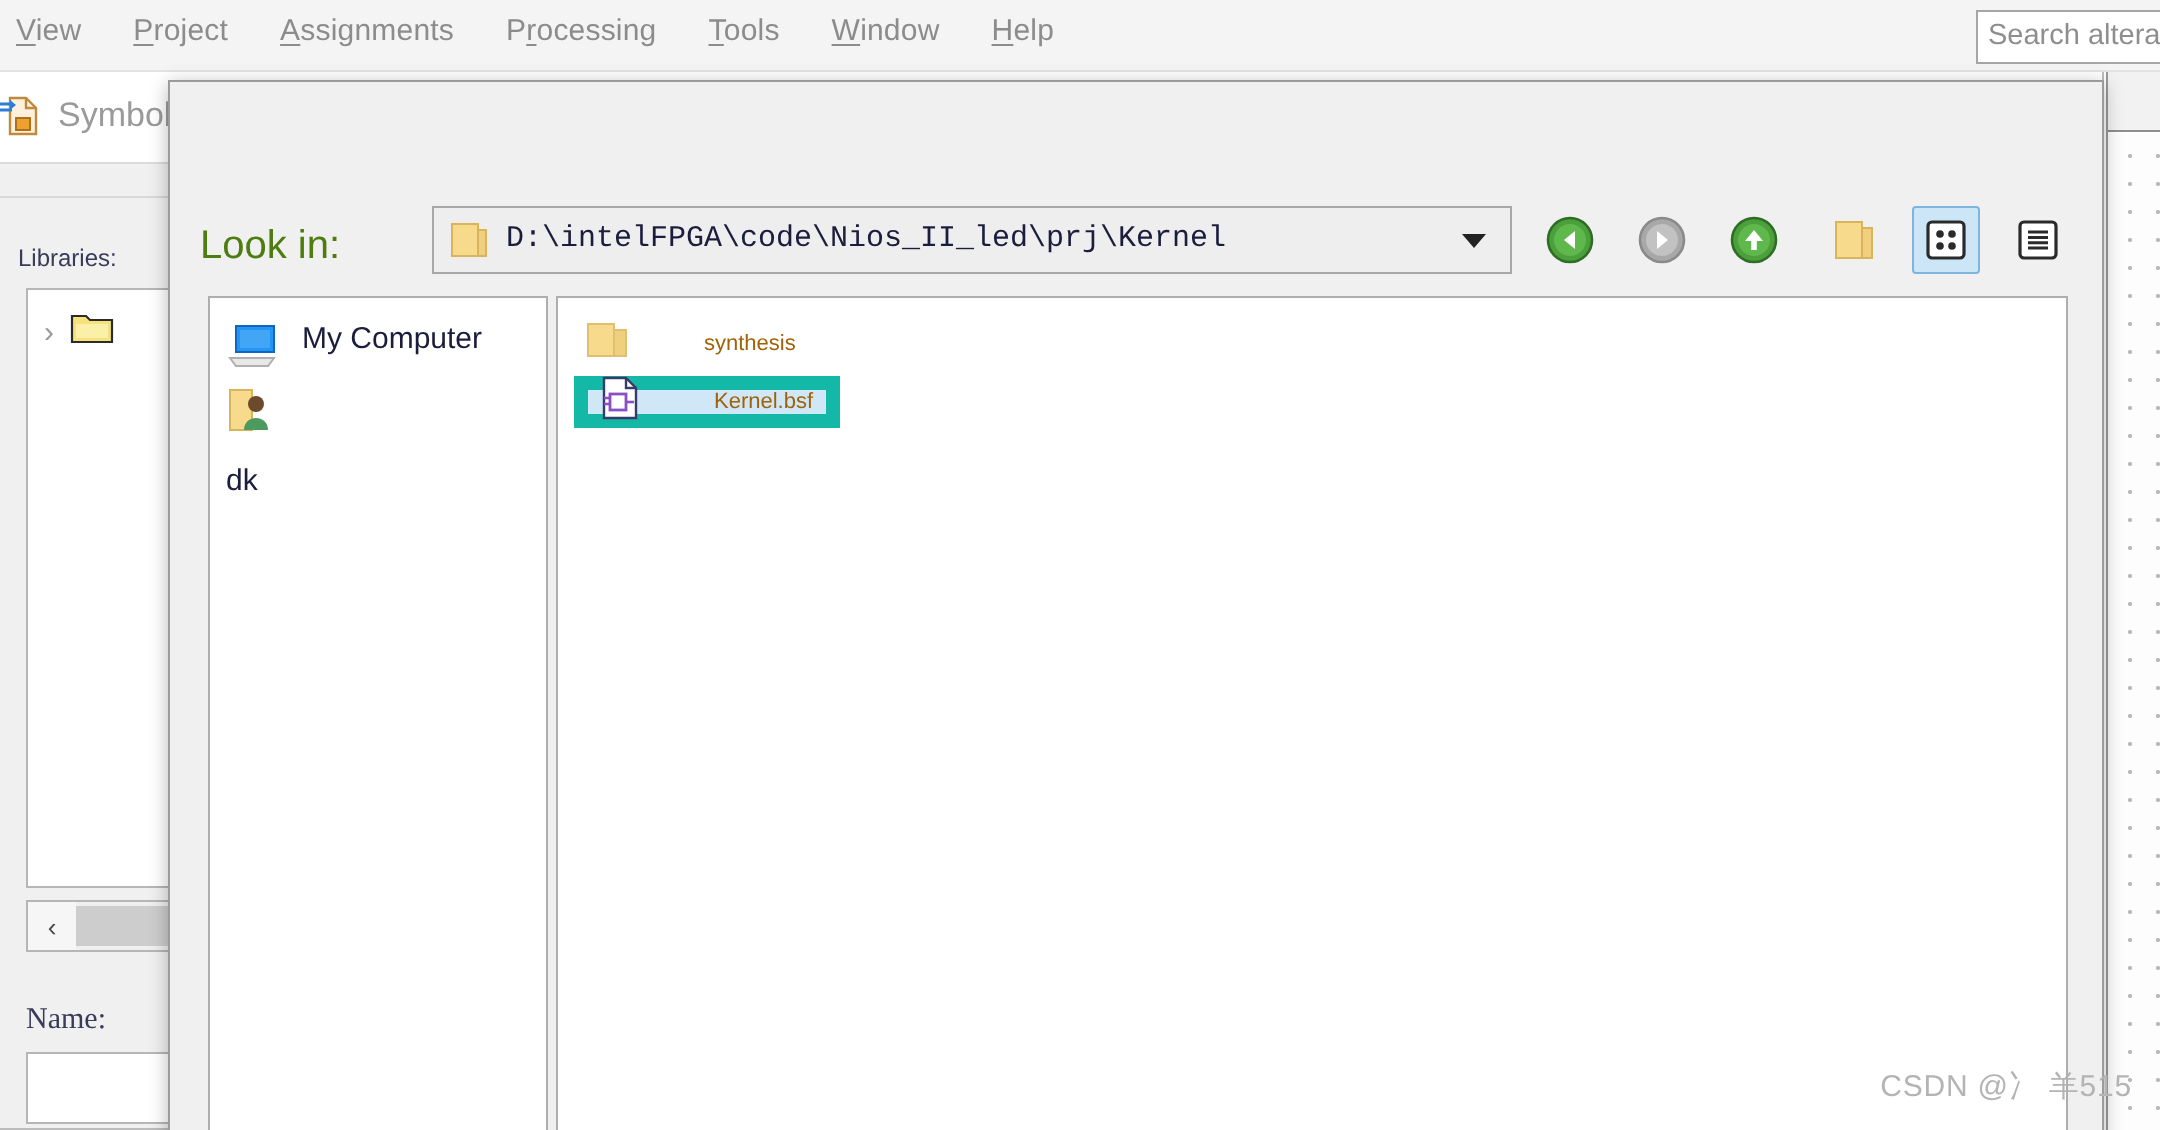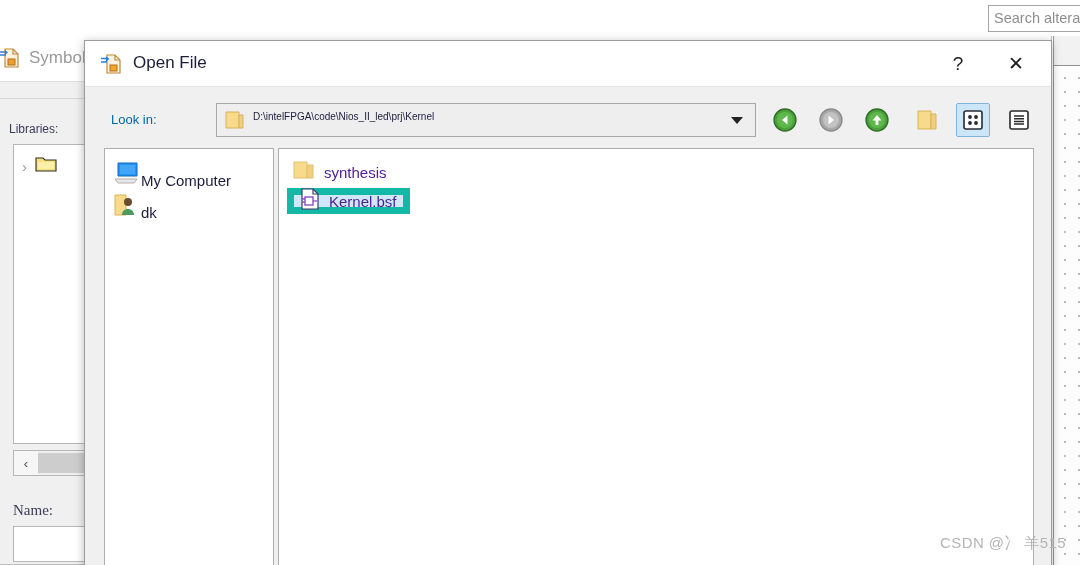--- a/index.html
+++ b/index.html
@@ -115,32 +115,32 @@
   .dlg-btn {
     position: absolute; top: 0; width: 46px; height: 45px;
     display: flex; align-items: center; justify-content: center;
     font-size: 19px; color: #202020; cursor: default;
   }
   .dlg-help-btn { right: 70px; }
   .dlg-close-btn { right: 12px; }
 
   
   .lookin-label {
-    position: absolute; left: 26px; top: 71px; font-size: 13px; color: #0369a1;
+    position: absolute; left: 15px; top: 71px; font-size: 20px; color: #4d7c0f;
   }
   .lookin-combo {
     position: absolute; left: 131px; top: 62px; width: 540px; height: 34px;
     background: #eeeeee; border: 1px solid #a8a8a8;
   }
   .lookin-folder {
     position: absolute; left: 8px; top: 7px; width: 19px; height: 18px;
   }
   .lookin-text {
     position: absolute; left: 36px; top: 7px;
-    font-size: 10px; color: #1c1c3c; white-space: nowrap;
+    font-size: 15px; color: #1c1c3c; white-space: nowrap; font-family: Liberation Mono, monospace;
   }
   .lookin-arrow {
     position: absolute; right: 12px; top: 13px;
     width: 0; height: 0; border-left: 6px solid transparent;
     border-right: 6px solid transparent; border-top: 7px solid #222;
   }
   .tool-btn {
     position: absolute; top: 62px; width: 34px; height: 34px;
     display: flex; align-items: center; justify-content: center;
   }
@@ -151,32 +151,32 @@
   
   .side-pane {
     position: absolute; left: 19px; top: 107px; width: 170px; height: 440px;
     background: #ffffff; border: 1px solid #aeaeae;
   }
   .file-pane {
     position: absolute; left: 193px; top: 107px; width: 756px; height: 440px;
     background: #ffffff; border: 1px solid #aeaeae;
   }
   .side-item {
-    position: absolute; left: 8px; display: flex; align-items: flex-end; 
+    position: absolute; left: 8px; display: flex; align-items: flex-start; gap: 10px;
   }
   .side-label { font-size: 15px; color: #1c1c3c; white-space: nowrap; }
 
   .file-row {
     position: absolute; left: 8px; height: 26px;
     display: flex; align-items: center; gap: 9px; padding: 0 6px;
   }
   .file-row.selected {
     background: #cfe7f7; border: 7px solid #14b8a6;
   }
-  .file-label { font-size: 15px; color: #4c1d95; white-space: nowrap; }
+  .file-label { font-size: 11px; color: #a16207; white-space: nowrap; margin-left: 28px; }
 
   .watermark {
     position: absolute; right: 14px; bottom: 12px;
     font-size: 15px; color: #b4b4b4; white-space: nowrap; letter-spacing: .4px;
   }
 </style>
 </head>
 <body>
 
 <div id="root">
@@ -214,38 +214,35 @@
     <div class="bg-name-label">Name:</div>
     <div class="bg-name-input"></div>
 
   </div>
 
   <div class="canvas-area">
     <div class="canvas-head"></div>
     <div class="canvas-grid"></div>
   </div>
 
+  <div class="app-menubar">
+    <div class="menu-items">
+      <span class="menu-item"><u>V</u>iew</span>
+      <span class="menu-item"><u>P</u>roject</span>
+      <span class="menu-item"><u>A</u>ssignments</span>
+      <span class="menu-item">P<u>r</u>ocessing</span>
+      <span class="menu-item"><u>T</u>ools</span>
+      <span class="menu-item"><u>W</u>indow</span>
+      <span class="menu-item"><u>H</u>elp</span>
+    </div>
+  </div>
   <div class="search-box">Search altera.com</div>
 
   <div class="dialog">
 
-    <div class="dlg-titlebar">
-      <span class="dlg-title-icon">
-        <svg width="24" height="24" viewBox="0 0 24 24">
-          <path d="M7 3h8l5 5v13H7z" fill="#fdf2e0" stroke="#c08a3e" stroke-width="1.2"></path>
-          <path d="M15 3v5h5" fill="none" stroke="#c08a3e" stroke-width="1.2"></path>
-          <rect x="10" y="13" width="7" height="6" fill="#f5a623" stroke="#b0701a" stroke-width="1"></rect>
-          <path d="M1 6.5h6M1 10h6" stroke="#2a7fd4" stroke-width="1.7"></path>
-          <path d="M6 4.3l3.4 2.6L6 9.4z" fill="#2a7fd4"></path>
-        </svg>
-      </span>
-      <span class="dlg-title-text">Open File</span>
-      <span class="dlg-btn dlg-help-btn">?</span>
-      <span class="dlg-btn dlg-close-btn">✕</span>
-    </div>
 
     <div class="lookin-label">Look in:</div>
     <div class="lookin-combo">
       <span class="lookin-folder">
         <svg width="19" height="18" viewBox="0 0 19 18">
           <path d="M1 1h13v16H1z" fill="#f7da8c" stroke="#d8b45a" stroke-width="1"></path>
           <path d="M14 4h4v13h-4z" fill="#f0cf7e" stroke="#d8b45a" stroke-width="1"></path>
         </svg>
       </span>
       <span class="lookin-text">D:\intelFPGA\code\Nios_II_led\prj\Kernel</span>
@@ -300,21 +297,21 @@
       <div class="side-item" style="top:12px;">
         <span>
           <svg width="28" height="24" viewBox="0 0 28 24">
             <path d="M5 2h19v13H5z" fill="#2196f3" stroke="#1565c0" stroke-width="1"></path>
             <path d="M7 4h15v9H7z" fill="#42a5f5"></path>
             <path d="M2 18h22l-3 4H5z" fill="#e8e8e8" stroke="#b0b0b0" stroke-width="1"></path>
           </svg>
         </span>
         <span class="side-label">My Computer</span>
       </div>
-      <div class="side-item" style="top:44px;">
+      <div class="side-item" style="top:44px;flex-direction:column;">
         <span>
           <svg width="28" height="24" viewBox="0 0 28 24">
             <path d="M2 2h11v20H2z" fill="#f7da8c" stroke="#d8b45a" stroke-width="1"></path>
             <circle cx="15" cy="9" r="4" fill="#6b4a2e"></circle>
             <path d="M9 22c0-4 3-6 6-6s6 2 6 6z" fill="#4c9a5e"></path>
           </svg>
         </span>
         <span class="side-label">dk</span>
       </div>
     </div>

